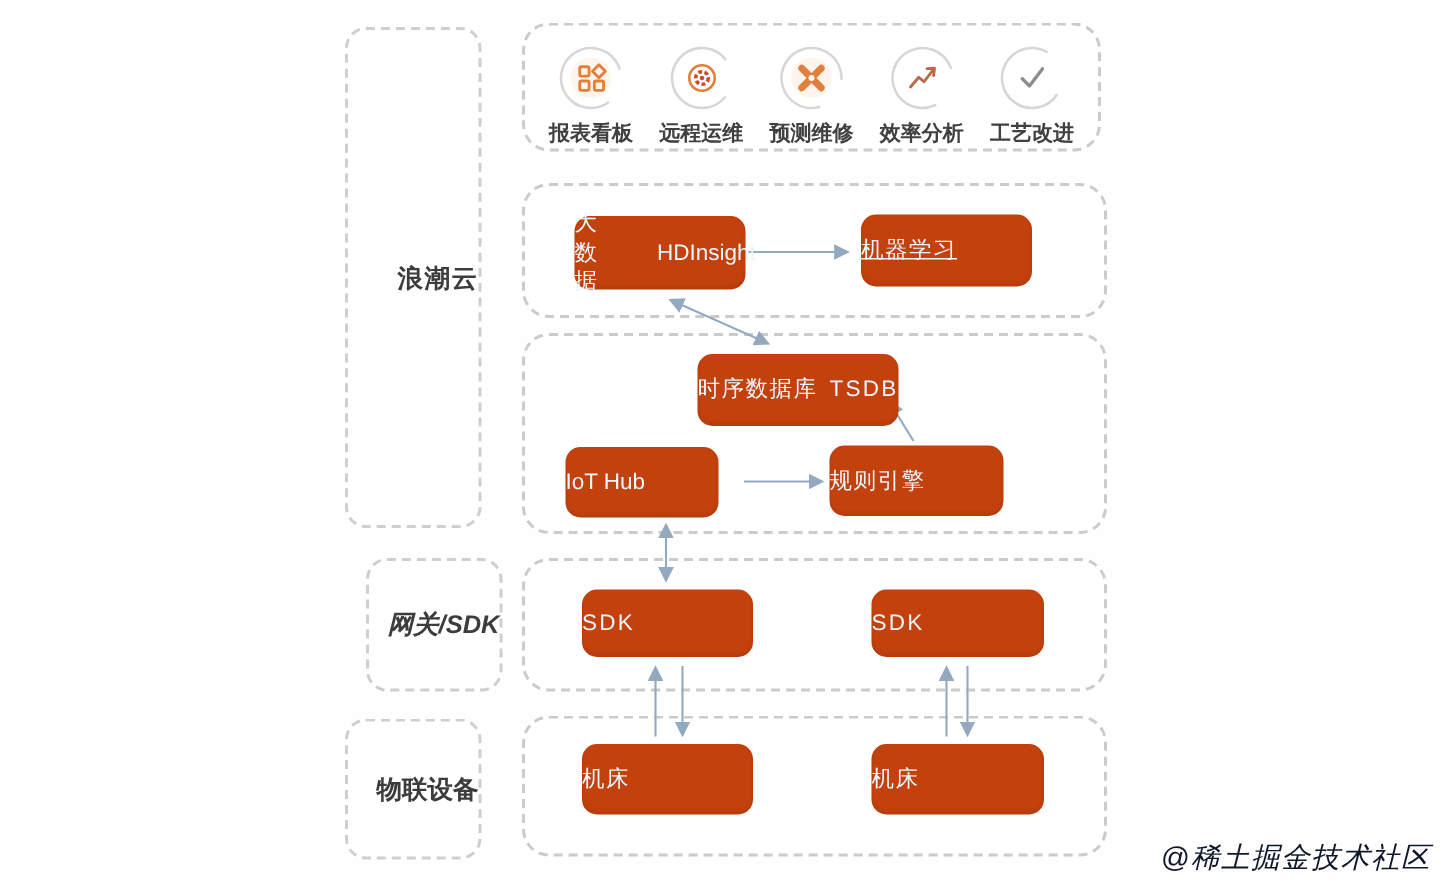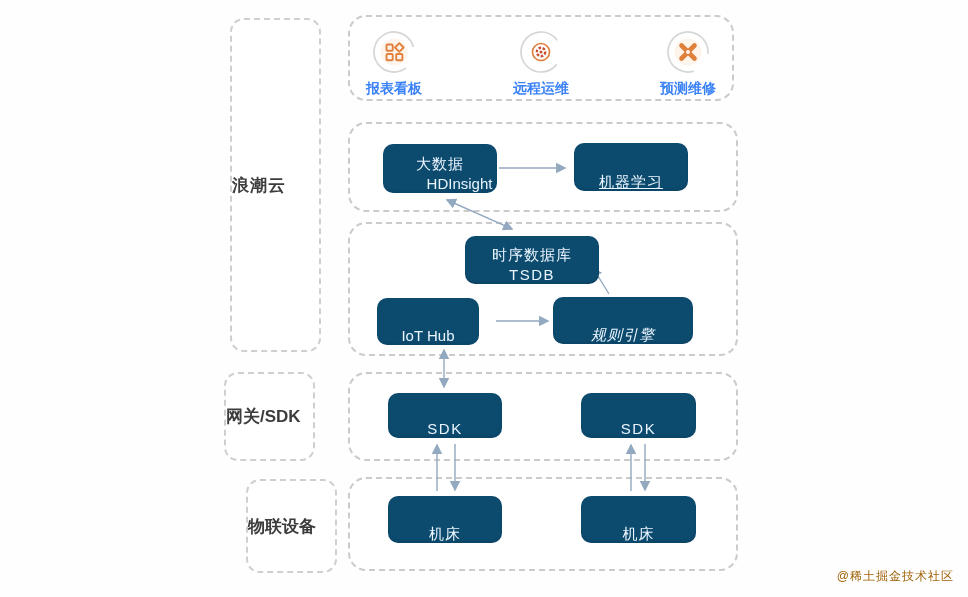--- a/index.html
+++ b/index.html
@@ -3,66 +3,67 @@
 <meta charset="utf-8">
 <style>
   html,body{margin:0;padding:0;background:#ffffff;}
   .canvas{
     position:relative;width:968px;height:597px;background:#fefefe;overflow:hidden;
     font-family:"Liberation Sans","DejaVu Sans",sans-serif;
   }
   
   .lane{
     position:absolute;border:2px dashed #cfcfcf;border-radius:14px;
-    display:flex;align-items:center;justify-content:flex-start;
+    display:flex;align-items:center;justify-content:flex-end;
     font-size:17px;font-weight:600;color:#3c3c3c;letter-spacing:1px;
     background:#fff;
   }
   
   .container{
     position:absolute;border:2px dashed #cbcbcb;border-radius:18px;background:#fff;
   }
   
   .node{
-    position:absolute;background:#0c4a6e;border-radius:10px;
-    display:flex;flex-direction:column;align-items:center;justify-content:flex-end;
+    position:absolute;background:#c2410c;border-radius:10px;
+    display:flex;align-items:center;justify-content:space-between;
     color:#EAF5FE;font-size:15px;line-height:1.3;letter-spacing:1px;
     box-shadow:inset 0 -2px 3px rgba(0,0,0,0.07);
     z-index:6;
   }
   .node span{display:block;text-align:center;}
   
   .apps-row{
     position:absolute;left:348px;top:15px;width:386px;height:86px;
     display:flex;justify-content:space-between;align-items:flex-start;
     padding:12px 14px 0 14px;box-sizing:border-box;
     border:2px dashed #cbcbcb;border-radius:18px;background:#fff;
   }
   .app{display:flex;flex-direction:column;align-items:center;width:60px;}
   .app .glyph{width:46px;height:46px;}
-  .app .lbl{margin-top:5px;font-size:14px;font-weight:600;color:#3b82f6;white-space:nowrap;}
+  .app .lbl{margin-top:5px;font-size:14px;font-weight:600;color:#404040;white-space:nowrap;}
   
   .wires{position:absolute;left:0;top:0;z-index:5;pointer-events:none;}
   .watermark{
-    position:absolute;right:14px;bottom:12px;font-size:12px;color:#a16207;
+    position:absolute;right:14px;bottom:12px;font-size:19px;color:#0f172a;
     letter-spacing:1px;
+    font-style:italic;
   }
 </style>
 </head>
 <body>
 
 <div class="canvas">
 
   <div class="lane" style="left:230px;top:18px;width:87px;height:330px;">
     <span>浪潮云</span>
   </div>
-  <div class="lane" style="left:224px;top:372px;width:87px;height:85px;letter-spacing:0;">
+  <div class="lane" style="left:244px;top:372px;width:87px;height:85px;letter-spacing:0;font-style:italic;">
     <span>网关/SDK</span>
   </div>
-  <div class="lane" style="left:246px;top:479px;width:87px;height:90px;letter-spacing:0;">
+  <div class="lane" style="left:230px;top:479px;width:87px;height:90px;letter-spacing:0;">
     <span>物联设备</span>
   </div>
 
   <div class="apps-row">
 
     <div class="app">
       <svg class="glyph" viewBox="0 0 46 46">
         <circle cx="23" cy="23" r="20" fill="none" stroke="#d6d6d6" stroke-width="1.7" stroke-linecap="round" stroke-dasharray="100 26" transform="rotate(55 23 23)"></circle>
         <circle cx="23" cy="23" r="13.5" fill="#fdf4ec"></circle>
         <g fill="none" stroke="#E0803C" stroke-width="1.9" stroke-linejoin="round">
@@ -91,22 +92,39 @@
         <circle cx="23" cy="23" r="13.5" fill="#fdf4ec"></circle>
         <g stroke="#E0803C" stroke-width="4.6" stroke-linecap="round">
           <path d="M16.5 16.5 L29.5 29.5"></path>
           <path d="M29.5 16.5 L16.5 29.5"></path>
         </g>
         <circle cx="23" cy="23" r="2" fill="#fdf4ec"></circle>
       </svg>
       <div class="lbl">预测维修</div>
     </div>
 
+    <div class="app">
+      <svg class="glyph" viewBox="0 0 46 46">
+        <circle cx="23" cy="23" r="20" fill="none" stroke="#d6d6d6" stroke-width="1.7" stroke-linecap="round" stroke-dasharray="96 30" transform="rotate(65 23 23)"></circle>
+        <g fill="none" stroke="#b96a45" stroke-width="1.9" stroke-linecap="round" stroke-linejoin="round">
+          <path d="M15 29 L20.5 22.5 L24 25.5 L30.5 17"></path>
+          <path d="M26 16.8 L31 16.5 L30.4 21.4"></path>
+        </g>
+      </svg>
+      <div class="lbl">效率分析</div>
+    </div>
 
 
+    <div class="app">
+      <svg class="glyph" viewBox="0 0 46 46">
+        <circle cx="23" cy="23" r="20" fill="none" stroke="#d6d6d6" stroke-width="1.7" stroke-linecap="round" stroke-dasharray="92 34" transform="rotate(35 23 23)"></circle>
+        <path d="M16.5 23.5 L21.3 28.3 L30 16.8" fill="none" stroke="#8c8c8c" stroke-width="2.2" stroke-linecap="round" stroke-linejoin="round"></path>
+      </svg>
+      <div class="lbl">工艺改进</div>
+    </div>
   </div>
 
   <div class="container" style="left:348px;top:122px;width:386px;height:86px;"></div>
   <div class="container" style="left:348px;top:222px;width:386px;height:130px;"></div>
   <div class="container" style="left:348px;top:372px;width:386px;height:85px;"></div>
   <div class="container" style="left:348px;top:477px;width:386px;height:90px;"></div>
 
   <svg class="wires" width="968" height="597">
     <defs>
       <marker id="arr" viewBox="0 0 10 10" refX="8.5" refY="5" markerWidth="7.5" markerHeight="7.5" orient="auto-start-reverse">
@@ -140,21 +158,21 @@
   <div class="node" style="left:574px;top:143px;width:114px;height:48px;text-decoration:underline;">
     <span>机器学习</span>
   </div>
   <div class="node" style="left:465px;top:236px;width:134px;height:48px;">
     <span>时序数据库</span>
     <span style="letter-spacing:1.5px;">TSDB</span>
   </div>
   <div class="node" style="left:377px;top:298px;width:102px;height:47px;letter-spacing:0;">
     <span>IoT Hub</span>
   </div>
-  <div class="node" style="left:553px;top:297px;width:140px;height:47px;font-style:italic;">
+  <div class="node" style="left:553px;top:297px;width:116px;height:47px;">
     <span>规则引擎</span>
   </div>
   <div class="node" style="left:388px;top:393px;width:114px;height:45px;letter-spacing:1.5px;">
     <span>SDK</span>
   </div>
   <div class="node" style="left:581px;top:393px;width:115px;height:45px;letter-spacing:1.5px;">
     <span>SDK</span>
   </div>
   <div class="node" style="left:388px;top:496px;width:114px;height:47px;">
     <span>机床</span>

